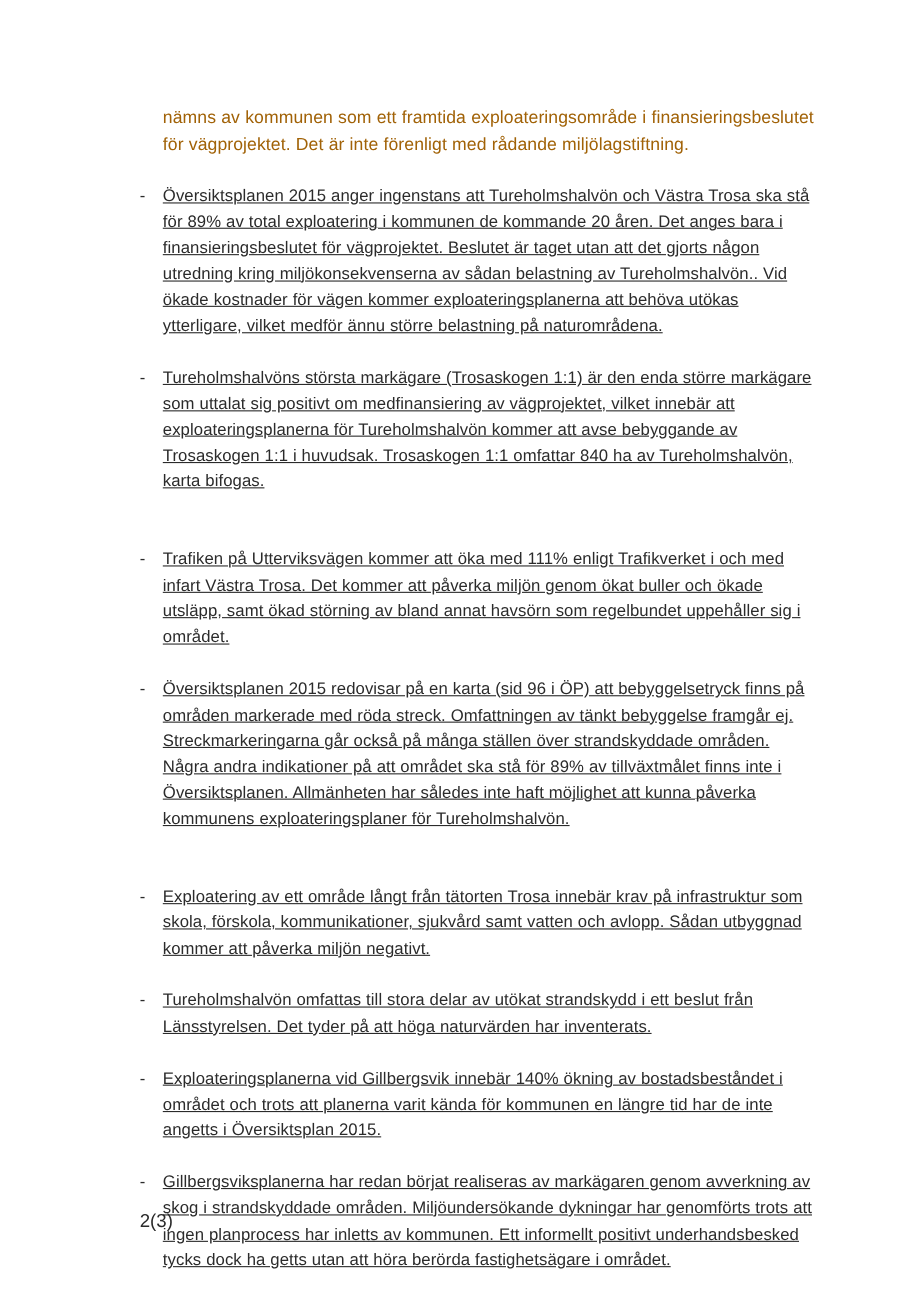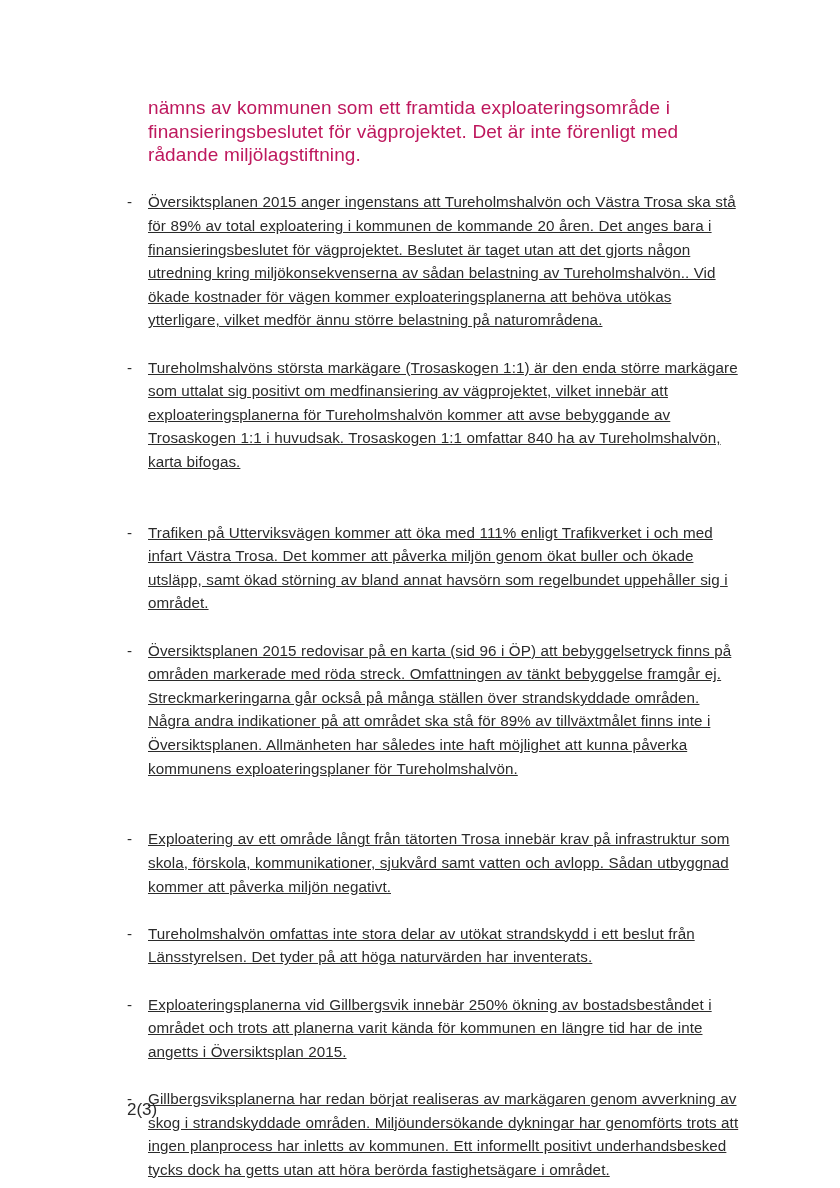--- a/index.html
+++ b/index.html
@@ -21,23 +21,23 @@
   }
   .content {
     position: absolute;
     left: 127px;
     top: 96px;
     width: 617px;
   }
   
   .para {
     margin: 0 0 0 21px;
-    font-size: 19px;
+    font-size: 16px;
     line-height: 23.6px;
-    color: #be185d;
+    color: #a16207;
     text-align: left;
     letter-spacing: 0.005em;
     word-spacing: 0.01em;
   }
   
   .item {
     position: relative;
     padding-left: 21px;
     font-size: 15.2px;
     line-height: 23.6px;
@@ -102,26 +102,26 @@
         <span class="body">Översiktsplanen 2015 redovisar på en karta (sid 96 i ÖP) att bebyggelsetryck finns på områden markerade med röda streck. Omfattningen av tänkt bebyggelse framgår ej. Streckmarkeringarna går också på många ställen över strandskyddade områden. Några andra indikationer på att området ska stå för 89% av tillväxtmålet finns inte i Översiktsplanen. Allmänheten har således inte haft möjlighet att kunna påverka kommunens exploateringsplaner för Tureholmshalvön.</span>
       </div>
       <div class="gap-large"></div>
       <div class="item">
         <span class="dash">-</span>
         <span class="body">Exploatering av ett område långt från tätorten Trosa innebär krav på infrastruktur som skola, förskola, kommunikationer, sjukvård samt vatten och avlopp. Sådan utbyggnad kommer att påverka miljön negativt.</span>
       </div>
       <div class="gap-normal"></div>
       <div class="item">
         <span class="dash">-</span>
-        <span class="body">Tureholmshalvön omfattas inte stora delar av utökat strandskydd i ett beslut från Länsstyrelsen. Det tyder på att höga naturvärden har inventerats.</span>
+        <span class="body">Tureholmshalvön omfattas till stora delar av utökat strandskydd i ett beslut från Länsstyrelsen. Det tyder på att höga naturvärden har inventerats.</span>
       </div>
       <div class="gap-normal"></div>
       <div class="item">
         <span class="dash">-</span>
-        <span class="body">Exploateringsplanerna vid Gillbergsvik innebär 250% ökning av bostadsbeståndet i området och trots att planerna varit kända för kommunen en längre tid har de inte angetts i Översiktsplan 2015.</span>
+        <span class="body">Exploateringsplanerna vid Gillbergsvik innebär 140% ökning av bostadsbeståndet i området och trots att planerna varit kända för kommunen en längre tid har de inte angetts i Översiktsplan 2015.</span>
       </div>
       <div class="gap-normal"></div>
       <div class="item">
         <span class="dash">-</span>
         <span class="body">Gillbergsviksplanerna har redan börjat realiseras av markägaren genom avverkning av skog i strandskyddade områden. Miljöundersökande dykningar har genomförts trots att ingen planprocess har inletts av kommunen. Ett informellt positivt underhandsbesked tycks dock ha getts utan att höra berörda fastighetsägare i området.</span>
       </div>
     </div>
 
   <div class="footer">
     <span>2(3)</span>

